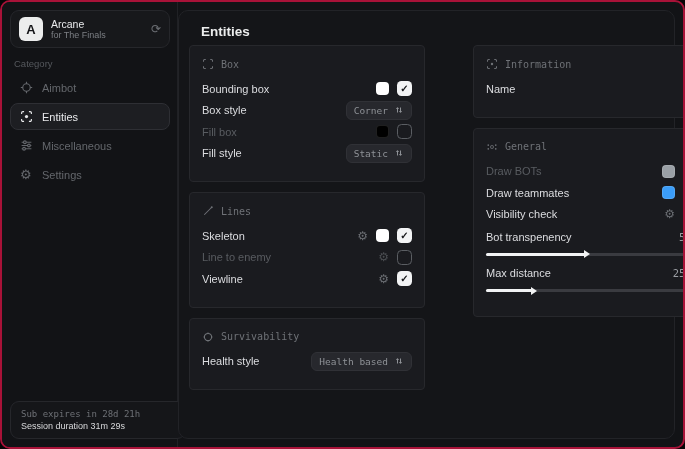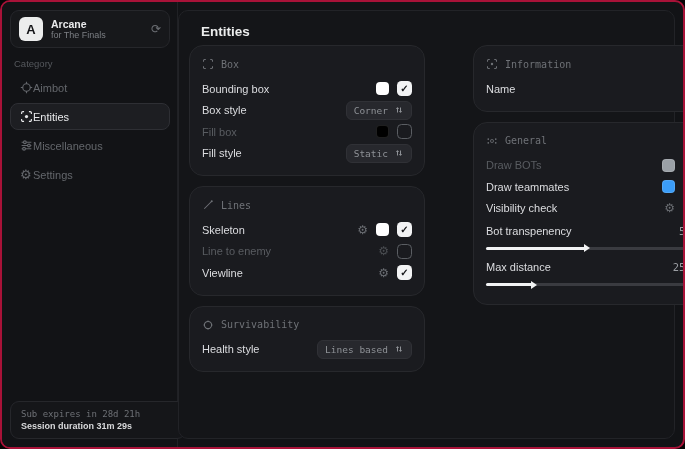--- a/index.html
+++ b/index.html
@@ -23,65 +23,65 @@
     position:absolute; left:8px; top:8px; width:160px; height:38px;
     background:#17181b; border:1px solid #26272b; border-radius:9px;
     display:flex; align-items:center; padding:0 8px; gap:8px;
   }
   .logo{
     width:24px; height:24px; border-radius:6px; background:#eceded;
     color:#141518; font-weight:bold; font-size:13px;
     display:flex; align-items:center; justify-content:center;
   }
   .app-text{ flex:1; line-height:1.15; }
-  .app-name{ color:#e9eaec; font-size:10.5px; font-weight:bold; }
+  .app-name{ color:#e9eaec; font-size:10.5px; font-weight:normal; }
   .app-sub{ color:#7c7f84; font-size:9px; }
   .sync{ color:#6a6d72; font-size:12px; line-height:1; cursor:pointer; }
 
   .cat-label{
     position:absolute; left:12px; top:56px;
     color:#55585d; font-size:9.5px;
   }
   .nav{ position:absolute; left:8px; top:72px; width:160px; display:flex; flex-direction:column; }
   .nav-item{
-    height:27px; display:flex; align-items:center; 
+    height:27px; display:flex; align-items:center; gap:9px;
     padding:0 9px; margin-bottom:2px;
     color:#64676c; font-size:11px; border-radius:8px;
     border:1px solid transparent; cursor:pointer;
   }
   .nav-item .nicon{ width:13px; height:13px; display:inline-flex; }
   .nav-item svg{ width:13px; height:13px; }
   .nav-item.active{
     background:#1d1e22; border-color:#2e2f34; color:#e8e9eb;
   }
 
   .footer-card{
     position:absolute; left:8px; bottom:8px; width:176px; height:38px;
     background:#151619; border:1px solid #26272b; border-radius:9px;
     padding:5px 10px; display:flex; flex-direction:column; justify-content:center; gap:2px;
   }
   .foot1{ font-family:"DejaVu Sans Mono", monospace; color:#6e7176; font-size:9px; }
-  .foot2{ color:#d8d9db; font-size:9px; font-weight:bold; }
+  .foot2{ color:#d8d9db; font-size:9px; font-weight:normal; }
 
   
   .panel{
     position:absolute; left:176px; top:8px; right:8px; bottom:8px;
     background:#141518; border:1px solid #222327; border-radius:10px;
   }
   .page-title{
     position:absolute; left:22px; top:13px;
     color:#eceded; font-size:13.5px; font-weight:bold;
   }
   .col{ position:absolute; top:34px; display:flex; flex-direction:column; gap:10px; }
   .col-left{ left:10px; width:236px; }
   .col-right{ left:256px; width:238px;margin-left:38px; }
 
   .card{
-    background:#1a1b1f; border:1px solid #27282c; border-radius:14px;
-    padding:10px 12px 11px 12px;
+    background:#1a1b1f; border:1px solid #27282c; border-radius:4px;
+    padding:10px 12px 17px 12px;
   }
   .sec-head{
     display:flex; align-items:center; gap:7px; height:16px; margin-bottom:6px;
     color:#6f7277; font-family:"DejaVu Sans Mono", monospace; font-size:10px;
   }
   .sec-head svg{ width:12px; height:12px; }
 
   .row{
     height:21.5px; display:flex; align-items:center; justify-content:space-between;
   }
@@ -273,21 +273,21 @@
         <div class="sec-head">
           <svg viewBox="0 0 16 16" fill="none" stroke="currentColor" stroke-width="1.4">
               <circle cx="8" cy="8" r="4.8"></circle>
               <path d="M8 2v2M8 12v2M2 8h2M12 8h2"></path>
             </svg>
           <span>Survivability</span>
         </div>
         <div class="row">
           <span class="lbl">Health style</span>
           <button class="select">
-            <span>Lines based</span>
+            <span>Health based</span>
             <svg viewBox="0 0 12 12" fill="none" stroke="currentColor" stroke-width="1.2">
                 <path d="M4.2 9V3.2M4.2 3.2 2.8 4.6M4.2 3.2 5.6 4.6M7.8 3v5.8M7.8 8.8 6.4 7.4M7.8 8.8 9.2 7.4"></path>
               </svg>
           </button>
         </div>
       </section>
     </div>
 
     <div class="col col-right">
 

